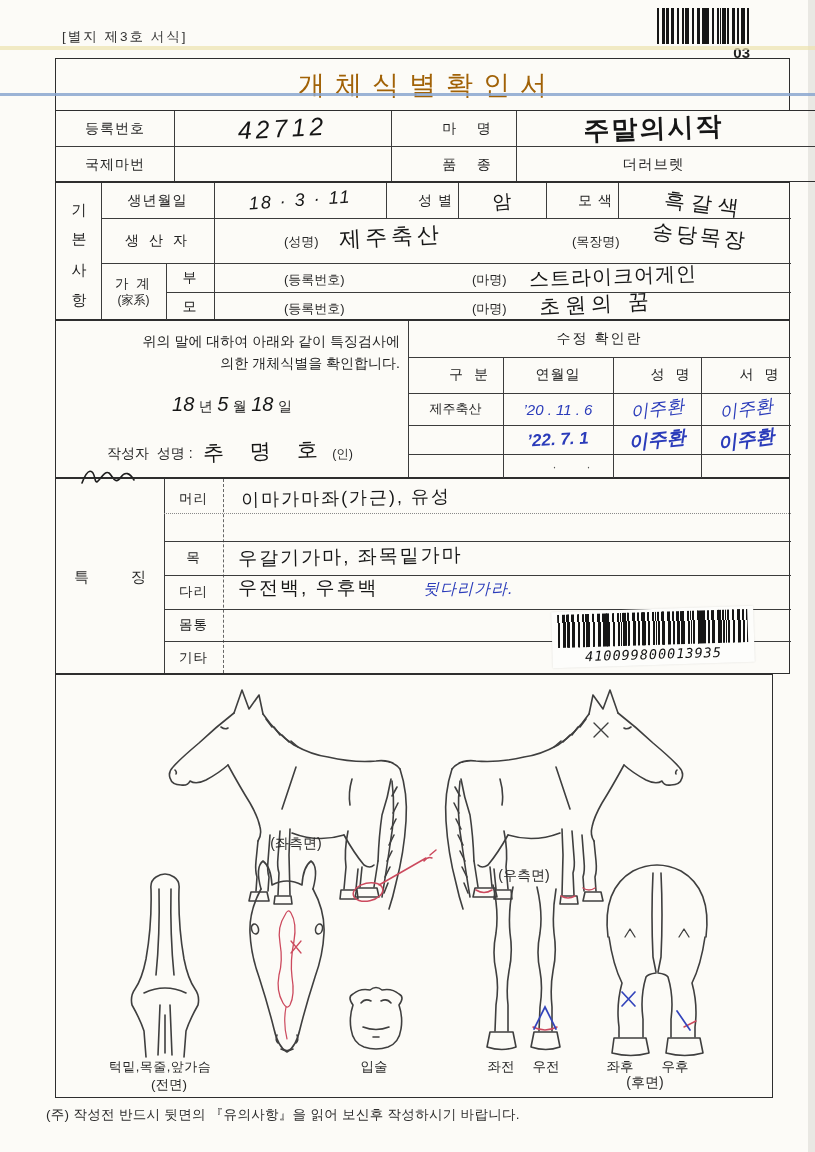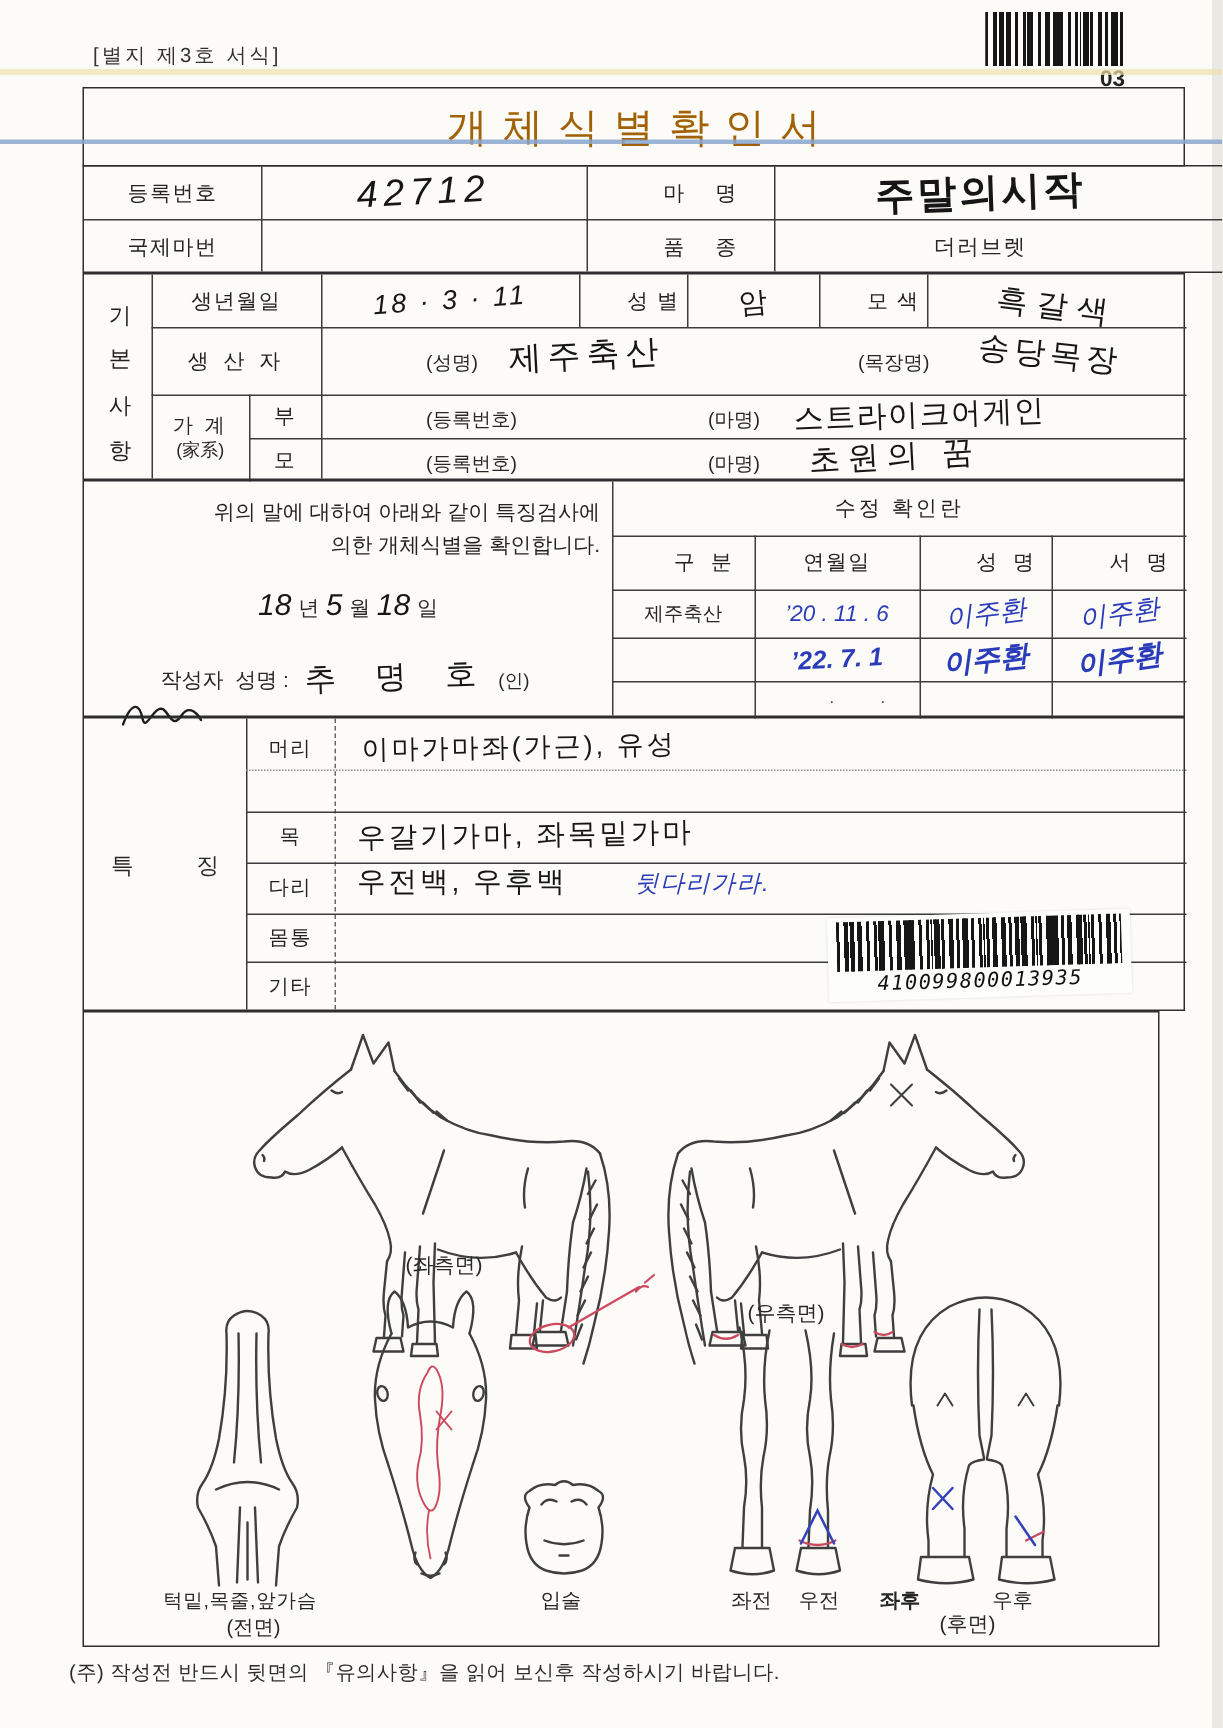--- a/index.html
+++ b/index.html
@@ -274,20 +274,20 @@
       </g>
     </svg>
 
     <div class="cell" style="left:200px;top:160px;width:80px;height:18px;font-size:14px;">(좌측면)</div>
     <div class="cell" style="left:428px;top:157px;width:80px;height:18px;font-size:14px;margin-top:35px;">(우측면)</div>
     <div class="cell" style="left:28px;top:384px;width:152px;height:16px;font-size:13px;letter-spacing:.5px;">턱밑,목줄,앞가슴</div>
     <div class="cell" style="left:73px;top:402px;width:80px;height:16px;font-size:13.5px;">(전면)</div>
     <div class="cell" style="left:291px;top:384px;width:54px;height:16px;font-size:13.5px;">입술</div>
     <div class="cell" style="left:420px;top:384px;width:50px;height:16px;font-size:13.5px;">좌전</div>
     <div class="cell" style="left:465px;top:384px;width:50px;height:16px;font-size:13.5px;">우전</div>
-    <div class="cell" style="left:519px;top:384px;width:50px;height:16px;font-size:13.5px;font-weight:bold;">좌후</div>
+    <div class="cell" style="left:539px;top:384px;width:50px;height:16px;font-size:13.5px;">좌후</div>
     <div class="cell" style="left:594px;top:384px;width:50px;height:16px;font-size:13.5px;">우후</div>
     <div class="cell" style="left:549px;top:399px;width:80px;height:17px;font-size:14px;">(후면)</div>
   </div>
 
   <div class="abs" style="left:46px;top:1106px;font-size:13.5px;letter-spacing:.3px;color:#2c2c2c;">(주) 작성전 반드시 뒷면의 『유의사항』을 읽어 보신후 작성하시기 바랍니다.</div>
 
 </div>
 
 </body></html>

